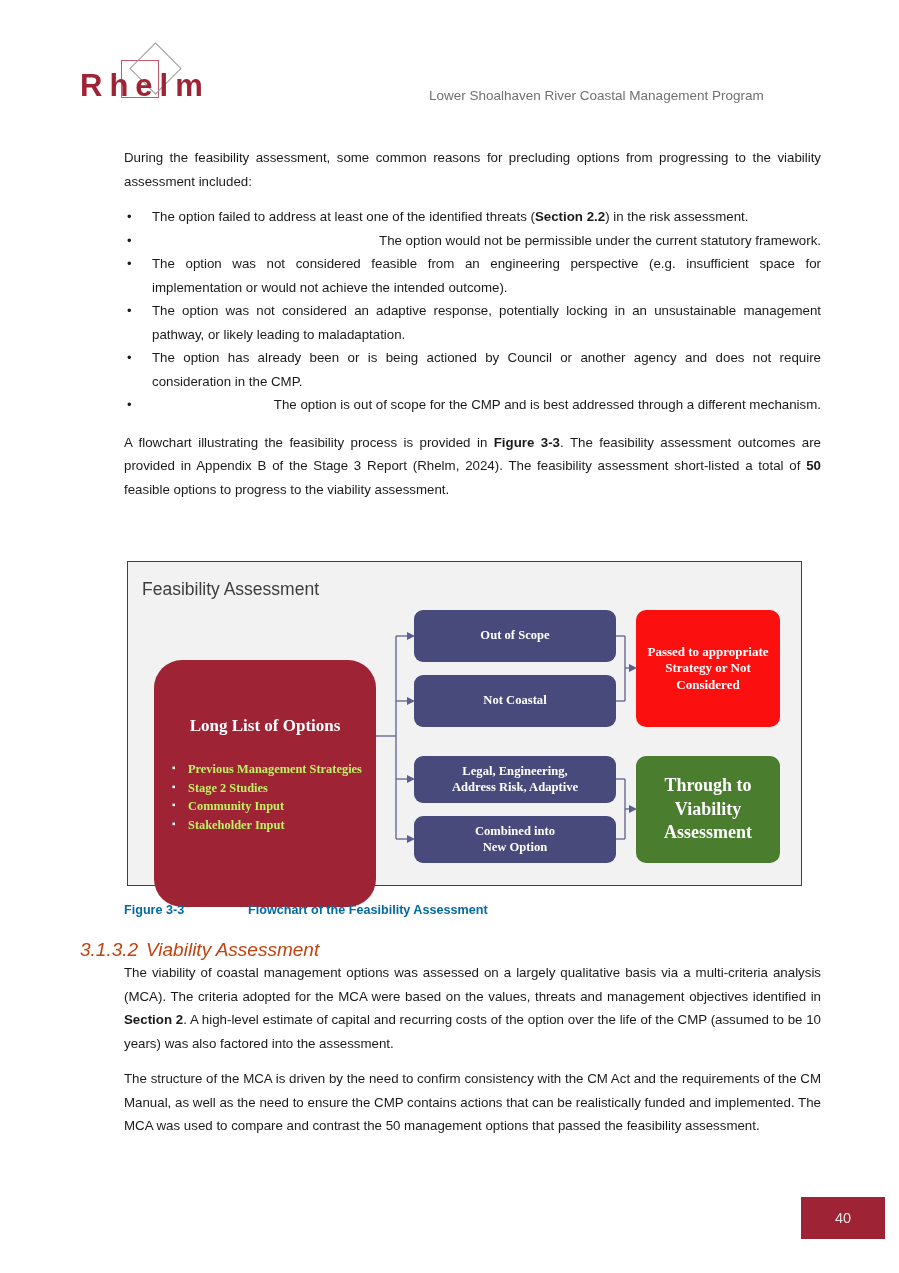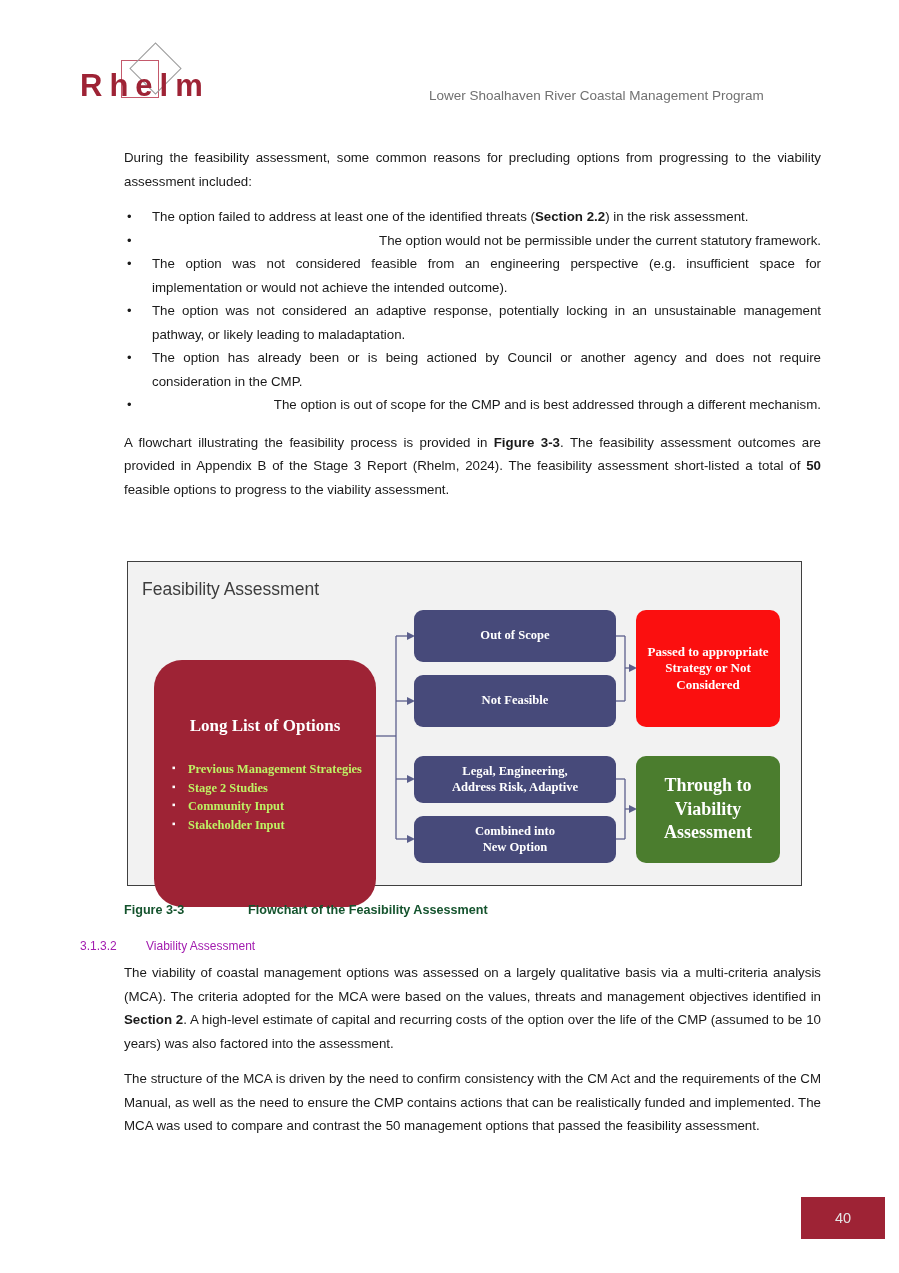--- a/index.html
+++ b/index.html
@@ -224,32 +224,33 @@
     pointer-events: none;
   }
 
   
   .caption {
     position: absolute;
     left: 124px;
     top: 903px;
     font-size: 12.6px;
     font-weight: bold;
-    color: #14532d;
+    color: #0369a1;
     font-family: "Liberation Sans", sans-serif;
   }
   .caption .cap-num { display: inline-block; width: 124px; }
 
   
   .sec-heading {
     position: absolute;
     left: 80px;
     top: 939px;
-    font-size: 12px;
-    color: #a21caf;
+    font-size: 19px;
+    font-style: italic;
+    color: #c2410c;
     font-family: "Liberation Sans", sans-serif;
   }
   .sec-heading .sec-num { display: inline-block; width: 66px; }
 
   .content2 {
     position: absolute;
     left: 124px;
     top: 961px;
     width: 697px;
   }
@@ -350,21 +351,21 @@
     <div class="ll-title">Long List of Options</div>
     <ul>
       <li>Previous Management Strategies</li>
       <li>Stage 2 Studies</li>
       <li>Community Input</li>
       <li>Stakeholder Input</li>
     </ul>
   </div>
 
   <div class="node node-mid m1">Out of Scope</div>
-  <div class="node node-mid m2">Not Feasible</div>
+  <div class="node node-mid m2">Not Coastal</div>
   <div class="node node-mid m3" style="white-space:pre-line">Legal, Engineering,
 Address Risk, Adaptive</div>
   <div class="node node-mid m4" style="white-space:pre-line">Combined into
 New Option</div>
 
   <div class="node node-end node-red">Passed to appropriate Strategy or Not Considered</div>
   <div class="node node-end node-green">Through to Viability Assessment</div>
 
 </div>
 

